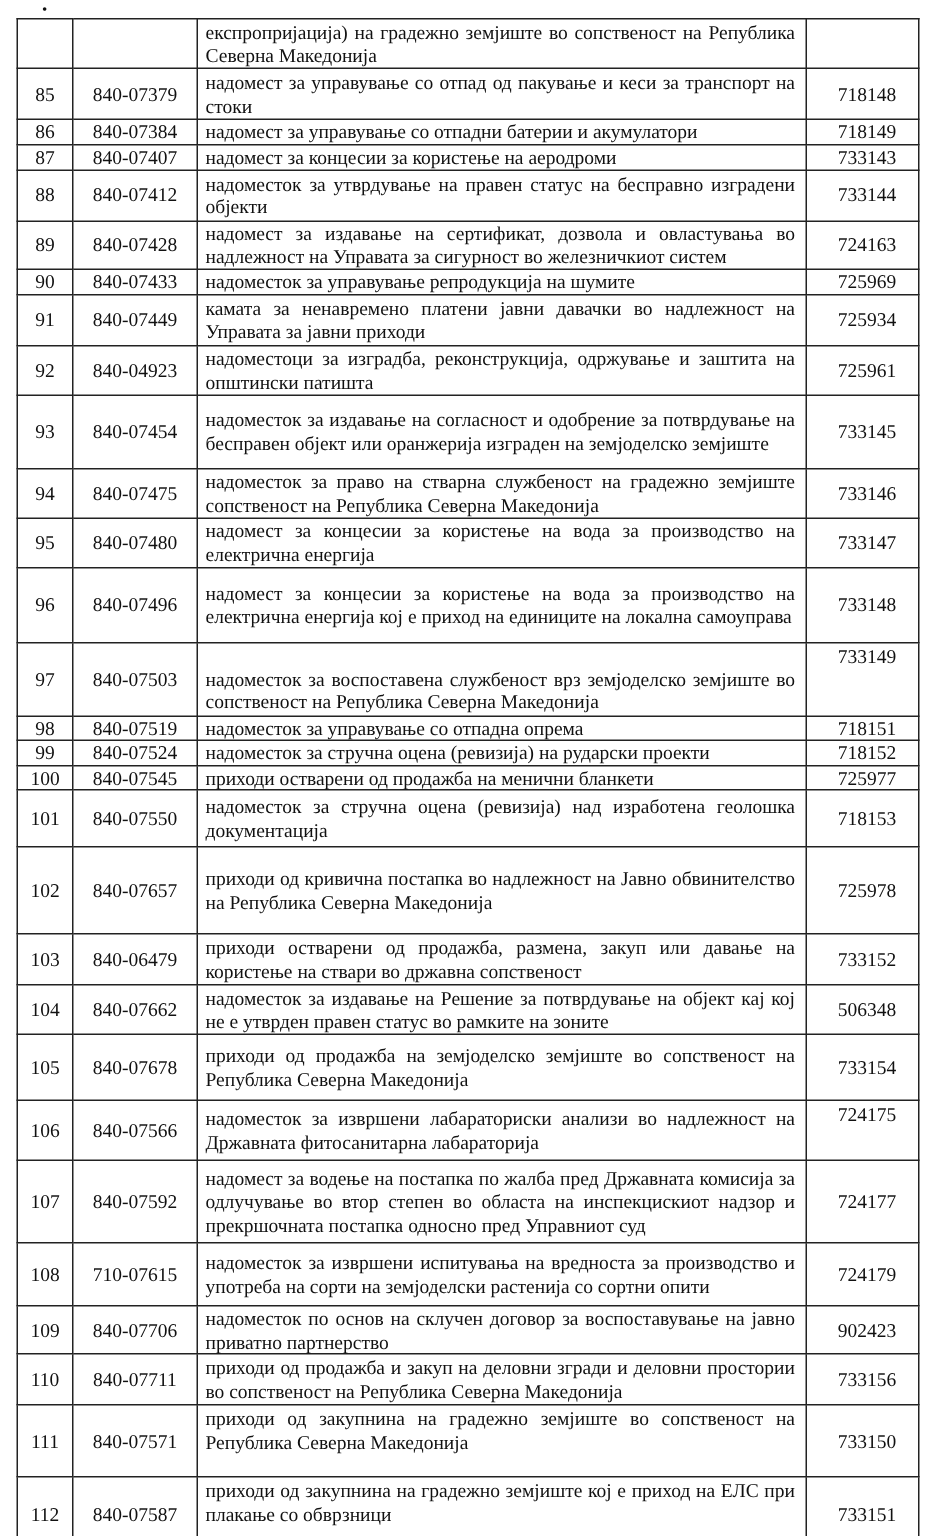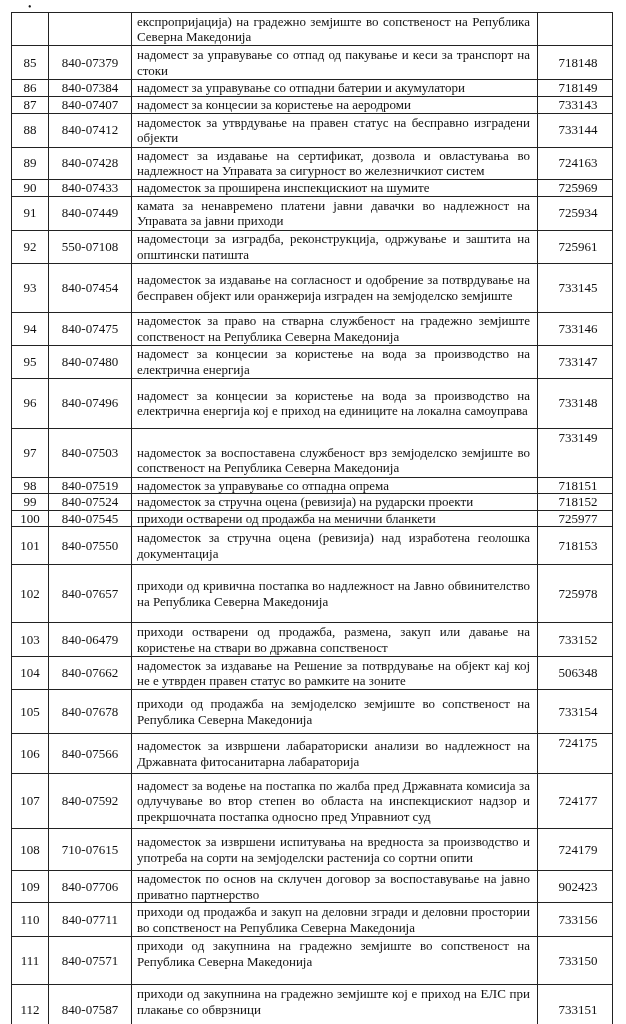--- a/index.html
+++ b/index.html
@@ -66,32 +66,32 @@
       </tr>
       <tr style="height: 32px;">
         <td class="no">89</td>
         <td class="acct">840-07428</td>
         <td class="desc">надомест за издавање на сертификат, дозвола и овластувања во надлежност на Управата за сигурност во железничкиот систем</td>
         <td class="code">724163</td>
       </tr>
       <tr style="height: 17px;">
         <td class="no">90</td>
         <td class="acct">840-07433</td>
-        <td class="desc">надоместок за проширена инспекцискиот на шумите</td>
+        <td class="desc">надоместок за управување репродукција на шумите</td>
         <td class="code">725969</td>
       </tr>
       <tr style="height: 34px;">
         <td class="no">91</td>
         <td class="acct">840-07449</td>
         <td class="desc">камата за ненавремено платени јавни давачки во надлежност на Управата за јавни приходи</td>
         <td class="code">725934</td>
       </tr>
       <tr style="height: 33px;">
         <td class="no">92</td>
-        <td class="acct">550-07108</td>
+        <td class="acct">840-04923</td>
         <td class="desc">надоместоци за изградба, реконструкција, одржување и заштита на општински патишта</td>
         <td class="code">725961</td>
       </tr>
       <tr style="height: 49px;">
         <td class="no">93</td>
         <td class="acct">840-07454</td>
         <td class="desc">надоместок за издавање на согласност и одобрение за потврдување на бесправен објект или оранжерија изграден на земјоделско земјиште</td>
         <td class="code">733145</td>
       </tr>
       <tr style="height: 33px;">

